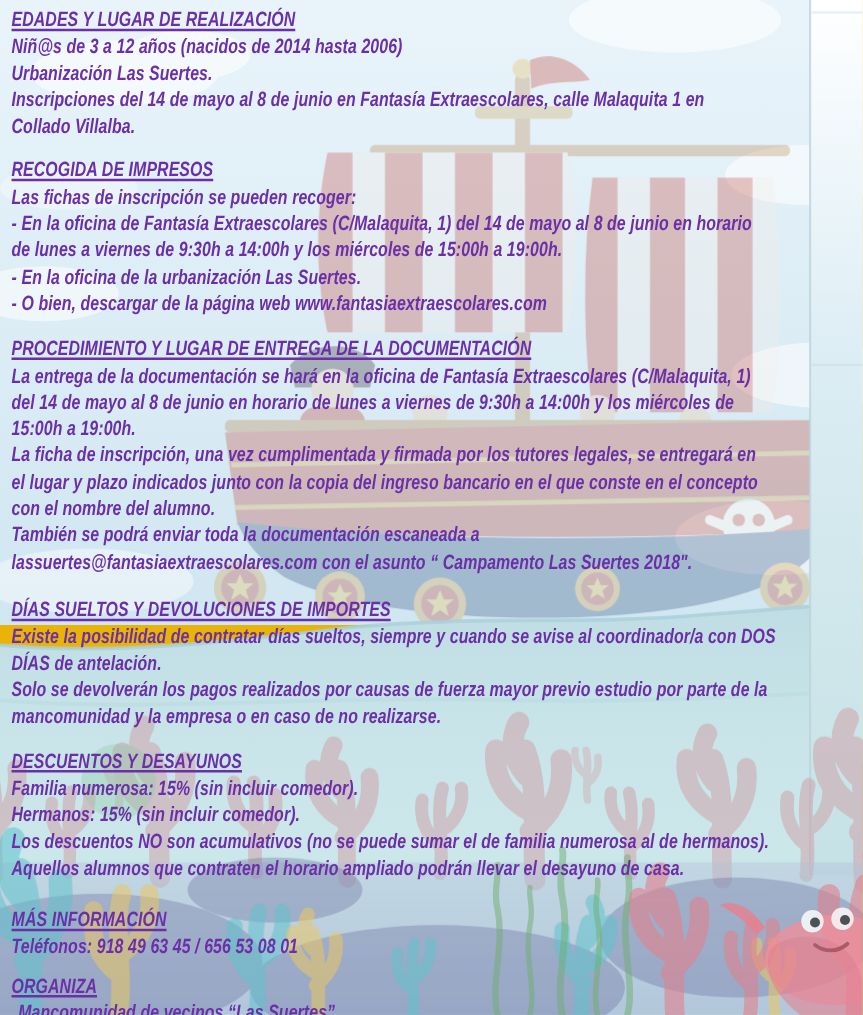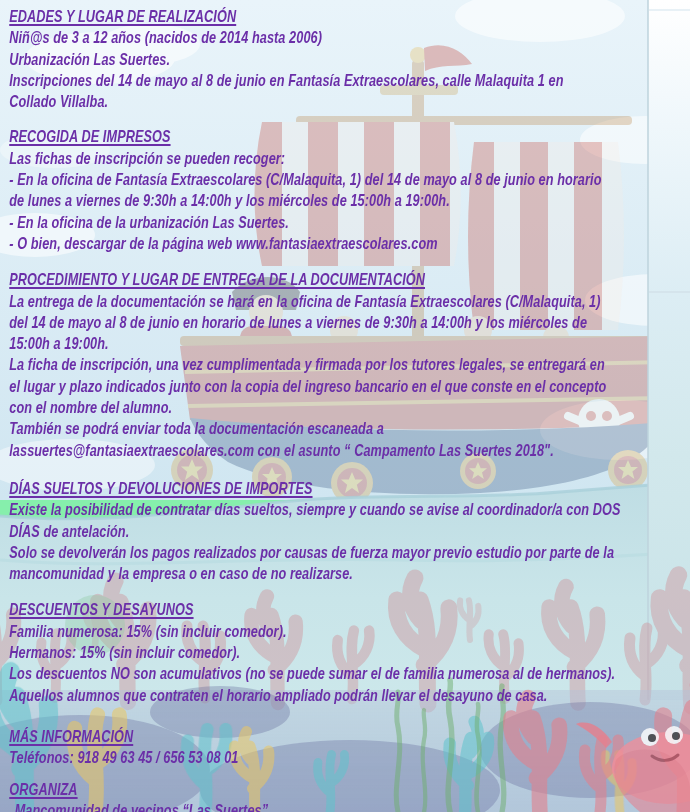--- a/index.html
+++ b/index.html
@@ -1,21 +1,21 @@
 <!DOCTYPE html>
 <html><head>
 <meta charset="utf-8">
 <style>
   html,body{margin:0;padding:0;background:#ffffff;}
   .page{
     position:relative;
     width:690px;height:812px;
     overflow:hidden;
     font-family:"Liberation Sans",sans-serif;
-    background:#86efac;
+    background:#eab308;
   }
   .bg{position:absolute;top:0;left:0;width:690px;height:812px;}
   .content{
     position:absolute;top:0;left:0;
     width:896px;
     padding:6px 0 0 12px;
     transform:scaleX(0.77);
     transform-origin:0 0;
     color:#6B2FA8;
     font-weight:bold;

